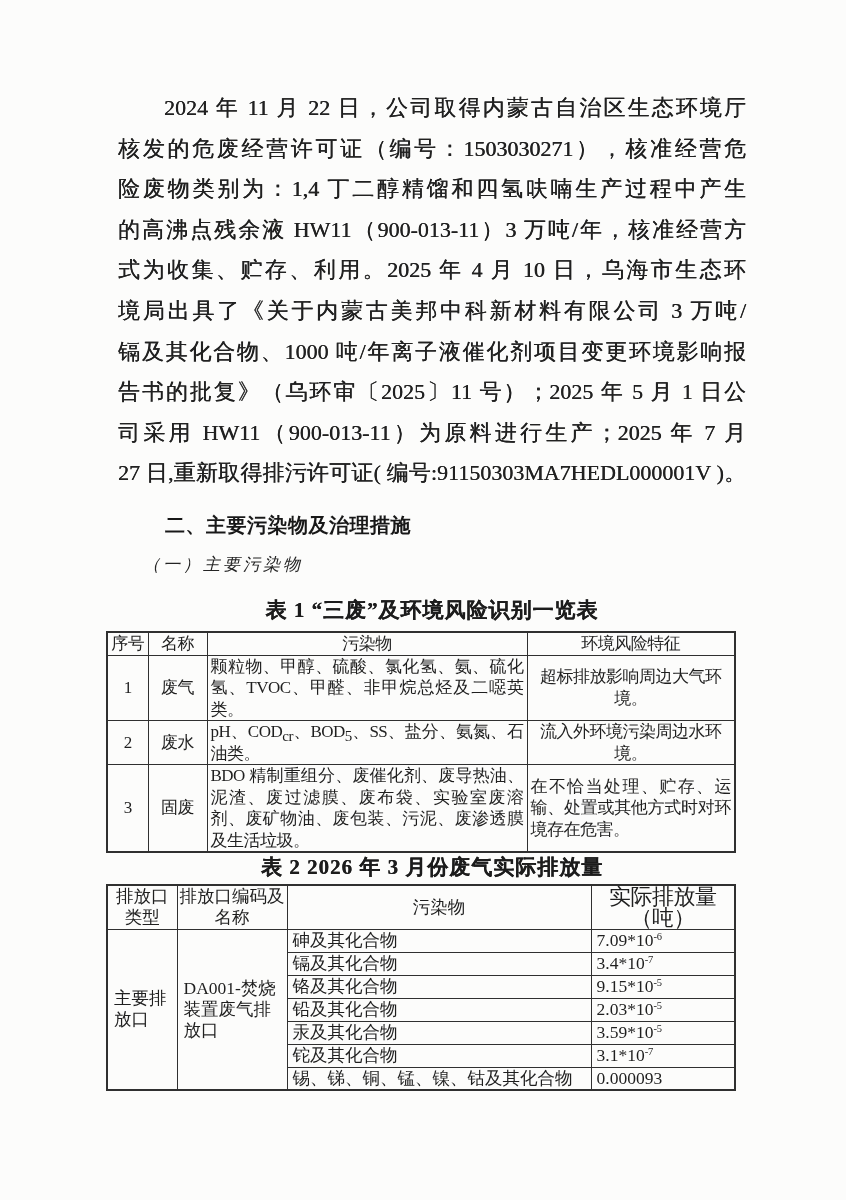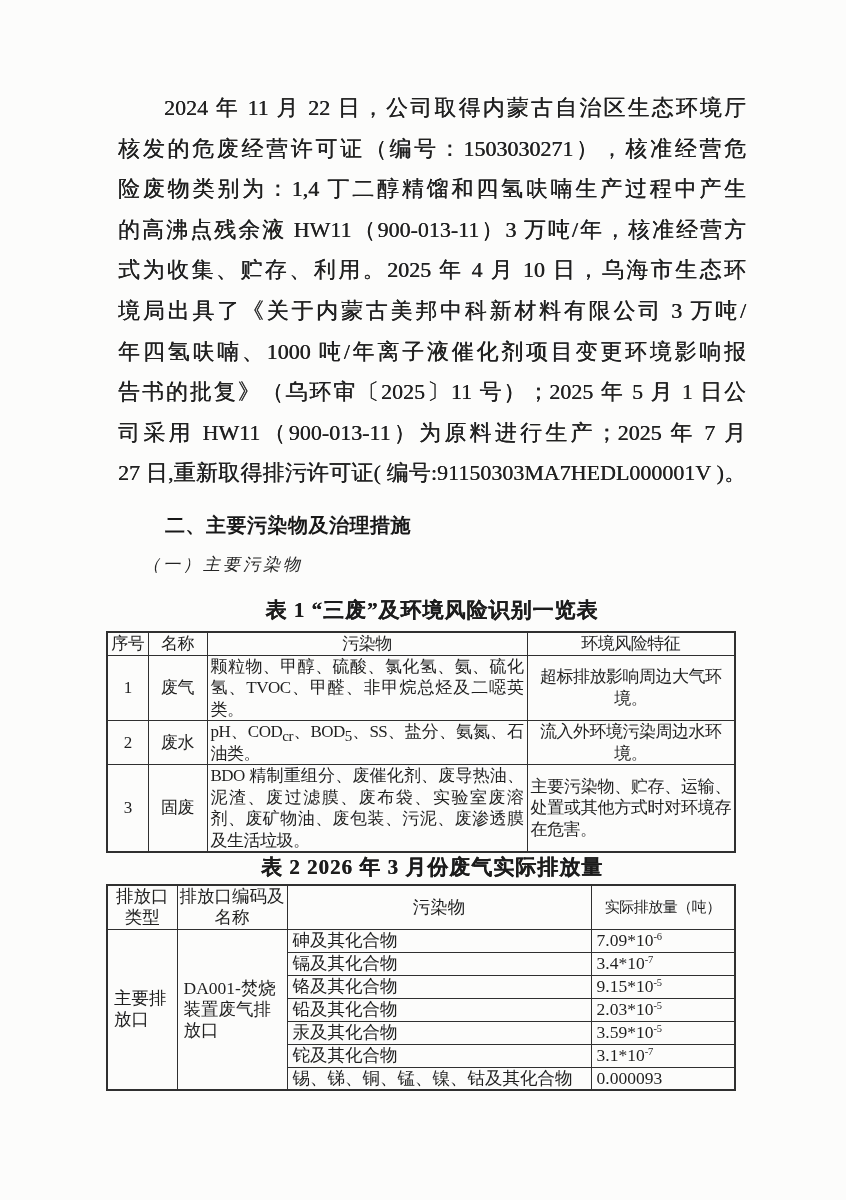--- a/index.html
+++ b/index.html
@@ -63,21 +63,21 @@
 
   .t1 { top: 631px; font-size: 17px; line-height: 21.5px; letter-spacing: -0.5px; }
   .t1 thead tr { height: 23px; }
   .t1 tbody tr:nth-child(1) { height: 45px; }
   .t1 tbody tr:nth-child(2) { height: 44px; }
   .t1 tbody tr:nth-child(3) { height: 86px; }
 
   .t2 { top: 884px; font-size: 17.5px; line-height: 21px; }
   .t2 thead tr { height: 44px; padding-left: 9px; }
   .t2 tbody tr { height: 23px; }
-  .t2 th:last-child { font-size: 15px; letter-spacing: -0.5px; padding: 0 1px; }
+  .t2 th:last-child { font-size: 22px; letter-spacing: -0.5px; padding: 0 1px; }
   .t2 td.c-left { padding: 0 5px; }
   .t2 td.outlet { padding: 0 6px; }
 
   .c-center { text-align: center; }
   .c-just { text-align: justify; }
   .c-left { text-align: left; }
 
   sub { font-size: 15px; line-height: 0; }
   sup { font-size: 10.5px; vertical-align: super; line-height: 0; position: relative; top: 1px; }
 </style>
@@ -86,21 +86,21 @@
 
 <div class="page" style="--ink: #212121; --paper: #fcfcfb; --line: #303030;">
 
   <div class="paragraph">
       <div class="para-line first">2024 年 11 月 22 日，公司取得内蒙古自治区生态环境厅</div>
       <div class="para-line">核发的危废经营许可证（编号：1503030271），核准经营危</div>
       <div class="para-line">险废物类别为：1,4 丁二醇精馏和四氢呋喃生产过程中产生</div>
       <div class="para-line">的高沸点残余液 HW11（900-013-11）3 万吨/年，核准经营方</div>
       <div class="para-line">式为收集、贮存、利用。2025 年 4 月 10 日，乌海市生态环</div>
       <div class="para-line">境局出具了《关于内蒙古美邦中科新材料有限公司 3 万吨/</div>
-      <div class="para-line">年四氢呋喃、1000 吨/年离子液催化剂项目变更环境影响报</div>
+      <div class="para-line">镉及其化合物、1000 吨/年离子液催化剂项目变更环境影响报</div>
       <div class="para-line">告书的批复》（乌环审〔2025〕11 号）；2025 年 5 月 1 日公</div>
       <div class="para-line">司采用 HW11（900-013-11）为原料进行生产；2025 年 7 月</div>
       <div class="para-line">27 日,重新取得排污许可证( 编号:91150303MA7HEDL000001V )。</div>
     </div>
 
   <div class="heading2">二、主要污染物及治理措施</div>
   <div class="subheading">（一）主要污染物</div>
 
   <div class="caption c1">表 1 “三废”及环境风险识别一览表</div>
 
@@ -129,21 +129,21 @@
         <tr>
           <td class="c-center">2</td>
           <td class="c-center">废水</td>
           <td class="c-just">pH、COD<sub>cr</sub>、BOD<sub>5</sub>、SS、盐分、氨氮、石油类。</td>
           <td class="c-center">流入外环境污染周边水环境。</td>
         </tr>
         <tr>
           <td class="c-center">3</td>
           <td class="c-center">固废</td>
           <td class="c-just">BDO 精制重组分、废催化剂、废导热油、泥渣、废过滤膜、废布袋、实验室废溶剂、废矿物油、废包装、污泥、废渗透膜及生活垃圾。</td>
-          <td class="c-just">主要污染物、贮存、运输、处置或其他方式时对环境存在危害。</td>
+          <td class="c-just">在不恰当处理、贮存、运输、处置或其他方式时对环境存在危害。</td>
         </tr>
       </tbody>
   </table>
 
   <div class="caption c2">表 2 2026 年 3 月份废气实际排放量</div>
 
   <table class="t2">
     <colgroup>
       <col style="width:70px">
         <col style="width:110px">

